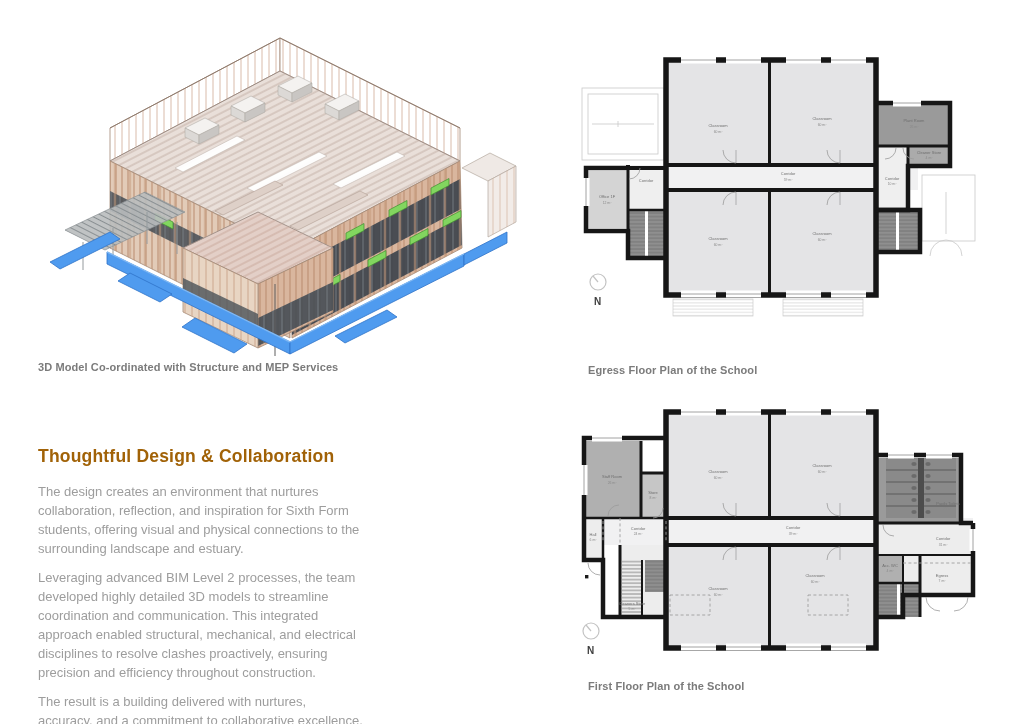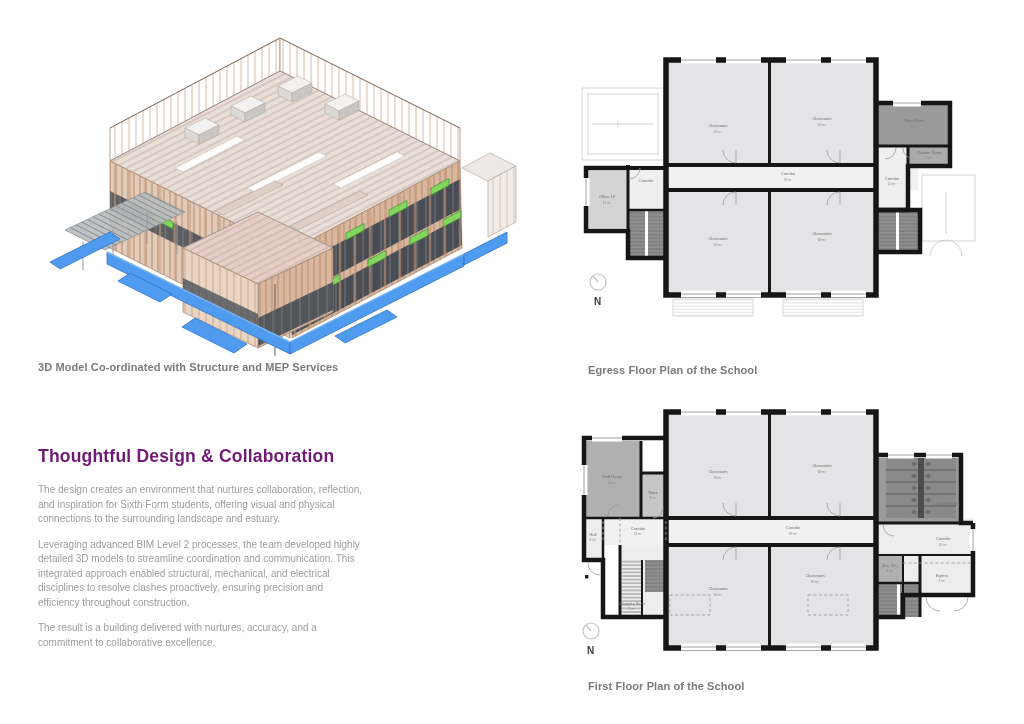--- a/index.html
+++ b/index.html
@@ -6,24 +6,24 @@
   .page{
     position:relative;width:1024px;height:724px;background:#ffffff;
     font-family:"Liberation Sans", sans-serif;overflow:hidden;
     margin:0 auto;box-shadow:0 0 6px rgba(0,0,0,.25);
   }
   .abs{position:absolute;}
   .caption{
     font-size:11px;font-weight:bold;color:#7b7b7b;letter-spacing:.1px;
   }
   .heading{
-    font-size:17.5px;font-weight:bold;color:#701a75;margin:0 0 16px 0;letter-spacing:.2px;
+    font-size:17.5px;font-weight:bold;color:#a16207;margin:0 0 16px 0;letter-spacing:.2px;
   }
   .bodytext p{
-    font-size:10px;line-height:1.45;color:#9d9d9d;margin:0 0 11px 0;
+    font-size:13px;line-height:1.45;color:#9d9d9d;margin:0 0 11px 0;
   }
   svg text{font-family:"Liberation Sans", sans-serif;}
   .room-label{font-size:4px;fill:#6f6f6f;}
   .room-area{font-size:3.4px;fill:#8a8a8a;}
   .north-letter{font-size:10px;fill:#3f3f3f;font-weight:bold;}
 </style>
 </head>
 <body>
 
 <div class="page">

